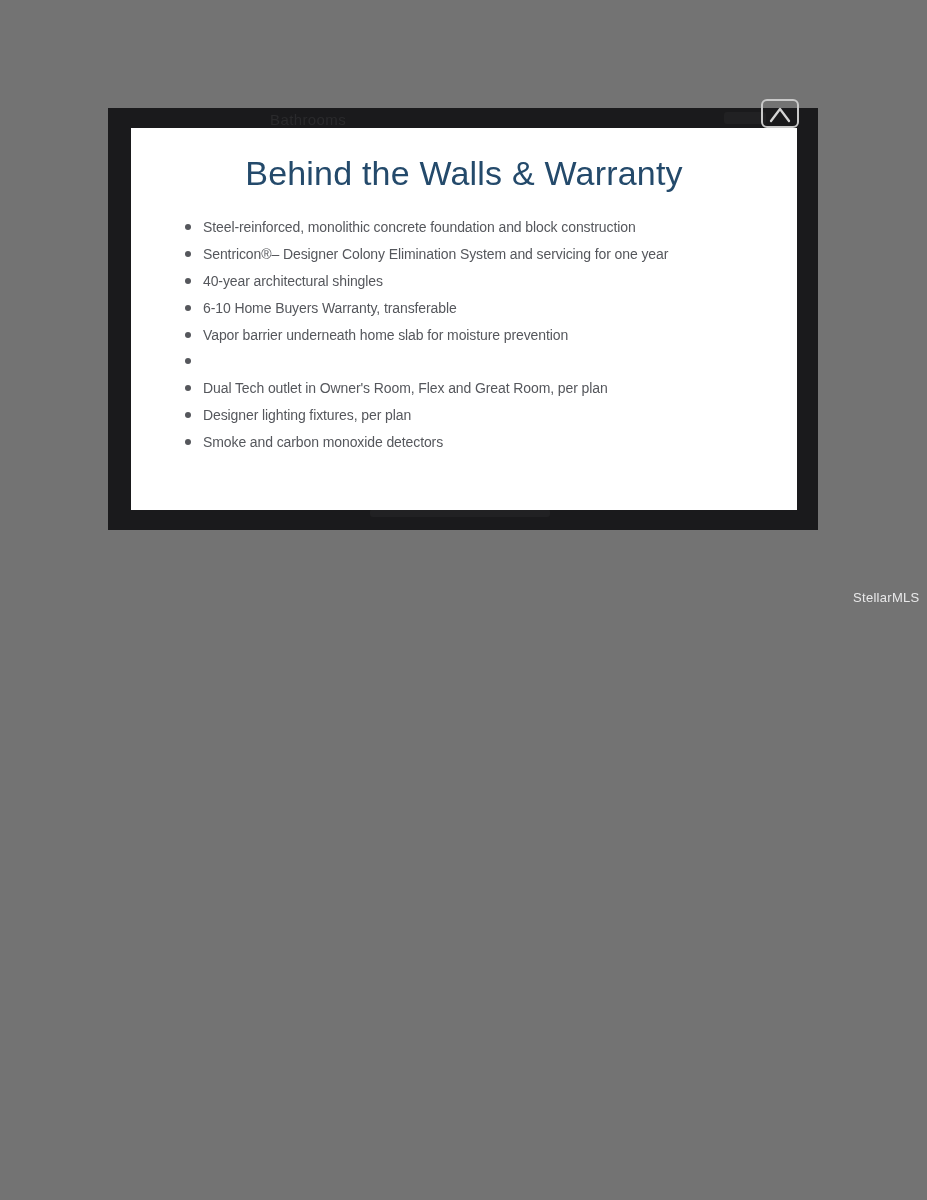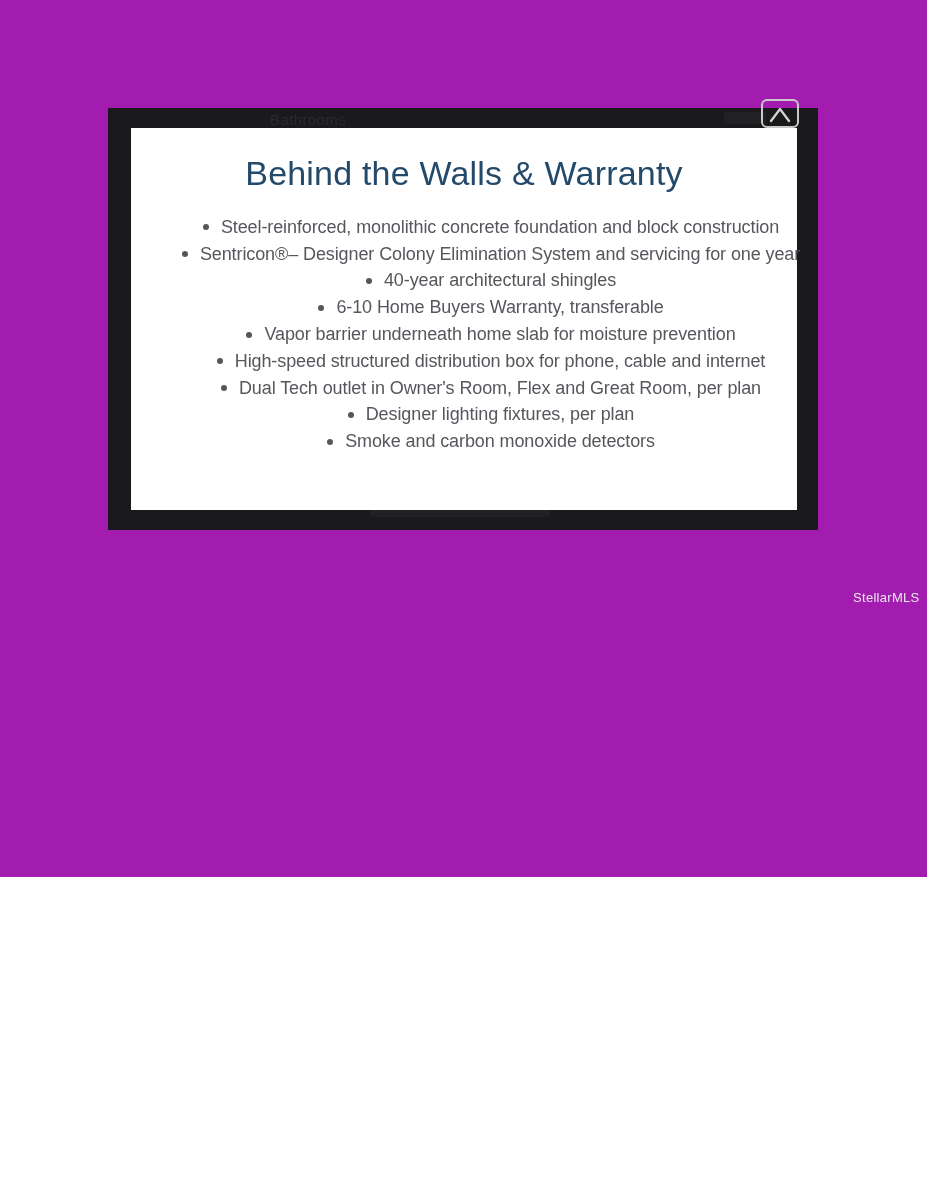--- a/index.html
+++ b/index.html
@@ -1,21 +1,21 @@
 <!DOCTYPE html>
 <html><head>
 <meta charset="utf-8">
 <style>
   * { box-sizing: border-box; }
   html, body { margin: 0; padding: 0; background: #ffffff; }
   .canvas {
     position: relative;
     width: 927px;
-    height: 877px;
-    background: #a21caf;
+    height: 1200px;
+    background: #737373;
     overflow: hidden;
     font-family: "Liberation Sans", sans-serif;
   }
   
   .photo {
     position: absolute;
     left: 108px;
     top: 108px;
     width: 710px;
     height: 422px;
@@ -75,25 +75,24 @@
   }
   .feature-list {
     list-style: none;
     margin: 21px 0 0 0;
     padding: 0 0 0 54px;
   }
   .feature-list li {
     display: flex;
     align-items: center;
     height: 26.8px;
-    font-size: 18px;
+    font-size: 14px;
     letter-spacing: -0.1px;
     color: #55575c;
     white-space: nowrap;
-    justify-content: center;
   }
   .dot {
     flex: none;
     width: 6px;
     height: 6px;
     border-radius: 50%;
     background: #55575c;
     margin-right: 12px;
   }
   
@@ -146,21 +145,20 @@
         <li>
             <span class="dot"></span>
             <span>6-10 Home Buyers Warranty, transferable</span>
           </li>
         <li>
             <span class="dot"></span>
             <span>Vapor barrier underneath home slab for moisture prevention</span>
           </li>
         <li>
             <span class="dot"></span>
-            <span>High-speed structured distribution box for phone, cable and internet</span>
           </li>
         <li>
             <span class="dot"></span>
             <span>Dual Tech outlet in Owner's Room, Flex and Great Room, per plan</span>
           </li>
         <li>
             <span class="dot"></span>
             <span>Designer lighting fixtures, per plan</span>
           </li>
         <li>

